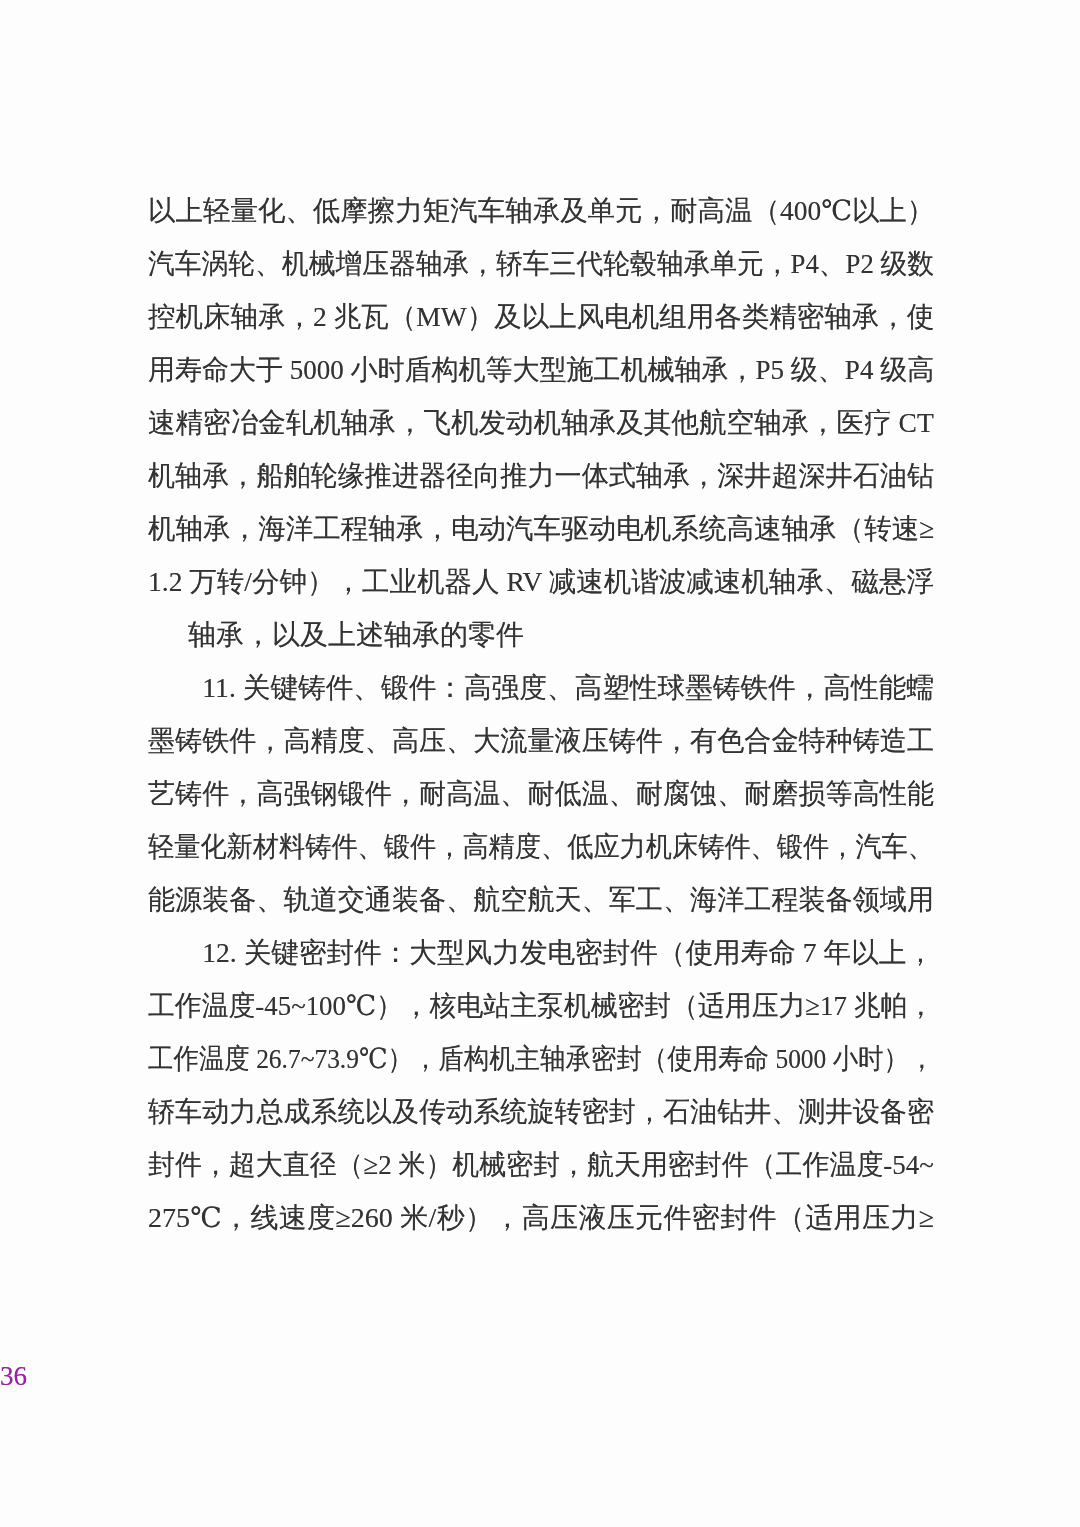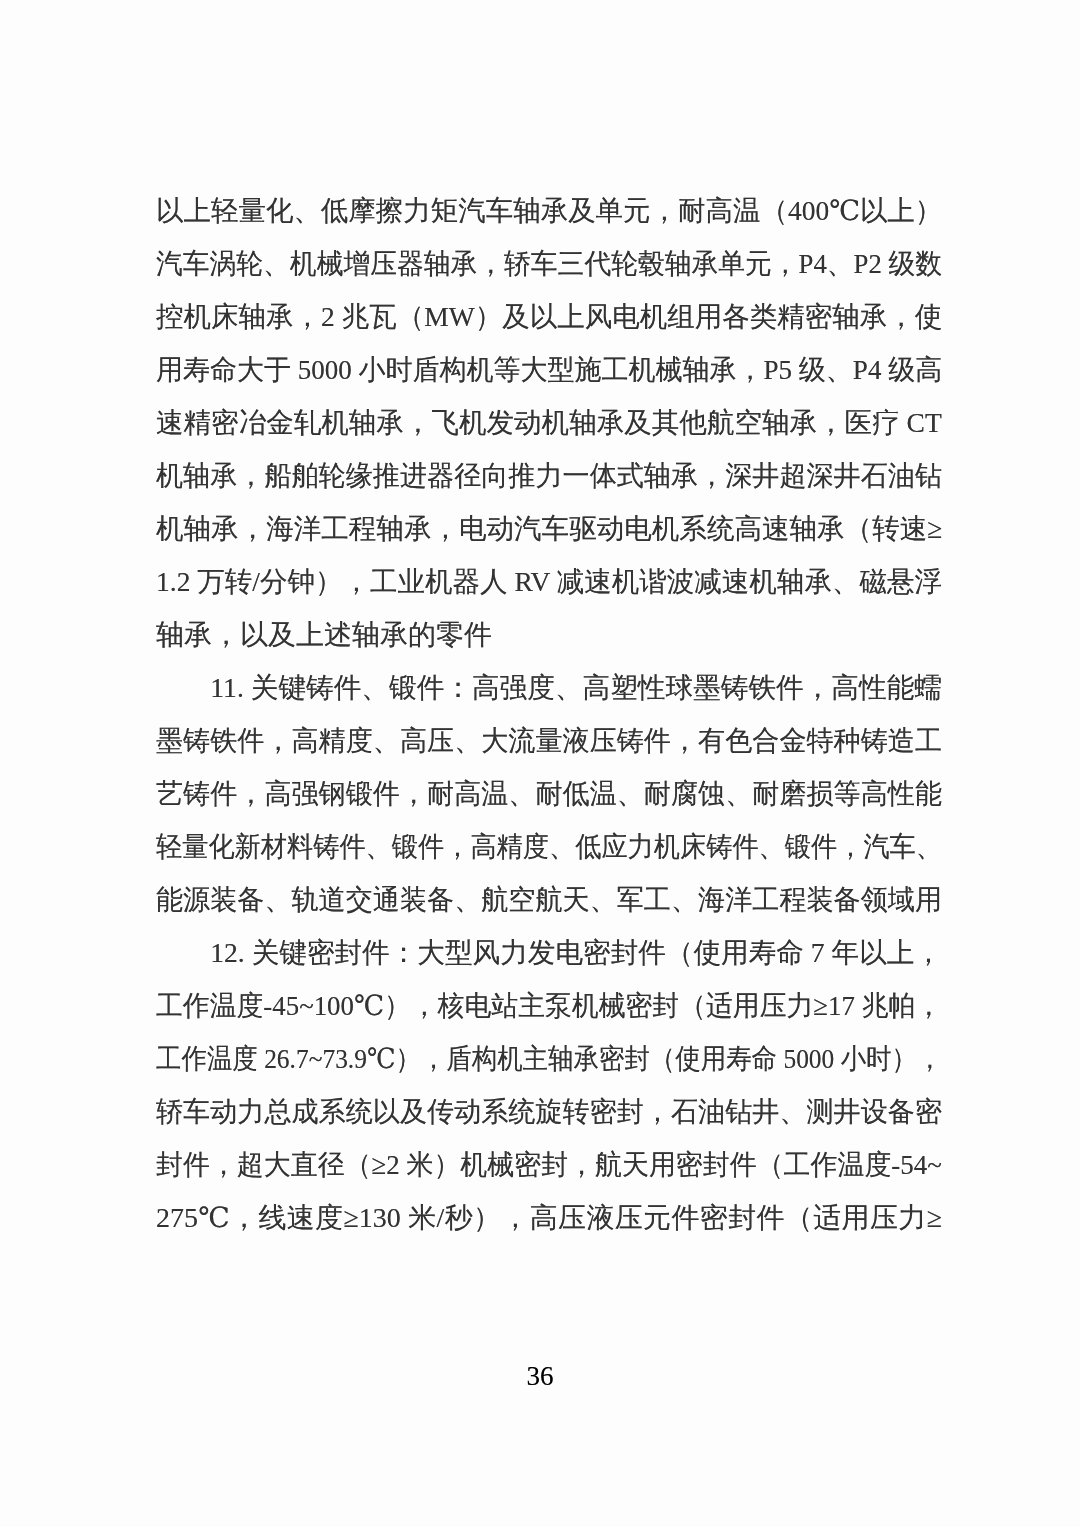--- a/index.html
+++ b/index.html
@@ -10,43 +10,42 @@
   }
   .page {
     position: relative;
     width: 1080px; height: 1527px;
     background: #fdfdfd;
     color: #333333;
     overflow: hidden;
   }
   .text-block {
     position: absolute;
-    left: 156px; top: 184px;
+    left: 148px; top: 184px;
     width: 786px;
     font-size: 28px;
     line-height: 53px;
     text-shadow: 0 0 0.6px rgba(45,45,45,0.55);
   }
   .line {
     height: 53px;
     white-space: nowrap;
     text-align: justify;
     text-align-last: justify;
     text-justify: inter-character;
   }
-  .line.para-end { text-align-last: left; }
+  .line.para-end { text-align-last: left; margin-left: 40px; }
   .line.indent { padding-left: 55px; }
   .page-number {
     position: absolute;
     left: 0; top: 1356px;
     width: 1080px;
-    text-align: center;
     font-size: 27px;
     line-height: 40px;
-    color: #000000;
+    color: #a21caf;
     text-shadow: 0 0 0.6px rgba(45,45,45,0.55);
   }
 </style>
 </head>
 <body>
 
 <div class="page">
   <div class="text-block">
     <div class="line" style="transform-origin: 0px 50%; transform: scaleX(0.981273);">以上轻量化、低摩擦力矩汽车轴承及单元，耐高温（400℃以上）</div>
     <div class="line" style="transform-origin: 0px 50%; transform: scaleX(0.956204);">汽车涡轮、机械增压器轴承，轿车三代轮毂轴承单元，P4、P2 级数</div>
@@ -60,16 +59,16 @@
     <div class="line indent" style="transform-origin: 0px 50%; transform: scaleX(0.987437);">11. 关键铸件、锻件：高强度、高塑性球墨铸铁件，高性能蠕</div>
     <div class="line" style="transform-origin: 0px 50%; transform: scaleX(0.96798);">墨铸铁件，高精度、高压、大流量液压铸件，有色合金特种铸造工</div>
     <div class="line" style="transform-origin: 0px 50%; transform: scaleX(0.96798);">艺铸件，高强钢锻件，耐高温、耐低温、耐腐蚀、耐磨损等高性能</div>
     <div class="line" style="transform-origin: 0px 50%; transform: scaleX(0.935714);">轻量化新材料铸件、锻件，高精度、低应力机床铸件、锻件，汽车、</div>
     <div class="line" style="transform-origin: 0px 50%; transform: scaleX(0.96798);">能源装备、轨道交通装备、航空航天、军工、海洋工程装备领域用</div>
     <div class="line indent" style="transform-origin: 0px 50%; transform: scaleX(0.986198);">12. 关键密封件：大型风力发电密封件（使用寿命 7 年以上，</div>
     <div class="line" style="transform-origin: 0px 50%; transform: scaleX(0.958537);">工作温度-45~100℃），核电站主泵机械密封（适用压力≥17 兆帕，</div>
     <div class="line" style="transform-origin: 0px 50%; transform: scaleX(0.908671);">工作温度 26.7~73.9℃），盾构机主轴承密封（使用寿命 5000 小时），</div>
     <div class="line" style="transform-origin: 0px 50%; transform: scaleX(0.96798);">轿车动力总成系统以及传动系统旋转密封，石油钻井、测井设备密</div>
     <div class="line" style="transform-origin: 0px 50%; transform: scaleX(0.962056);">封件，超大直径（≥2 米）机械密封，航天用密封件（工作温度-54~</div>
-    <div class="line">275℃，线速度≥130 米/秒），高压液压元件密封件（适用压力≥</div>
+    <div class="line">275℃，线速度≥260 米/秒），高压液压元件密封件（适用压力≥</div>
   </div>
   <div class="page-number">36</div>
 </div>
 
 </body></html>

